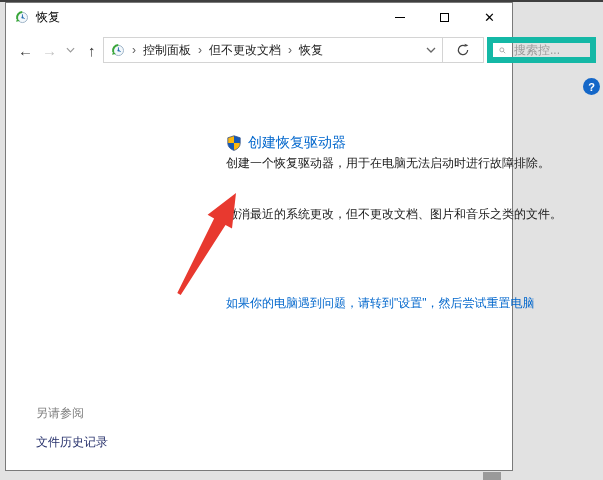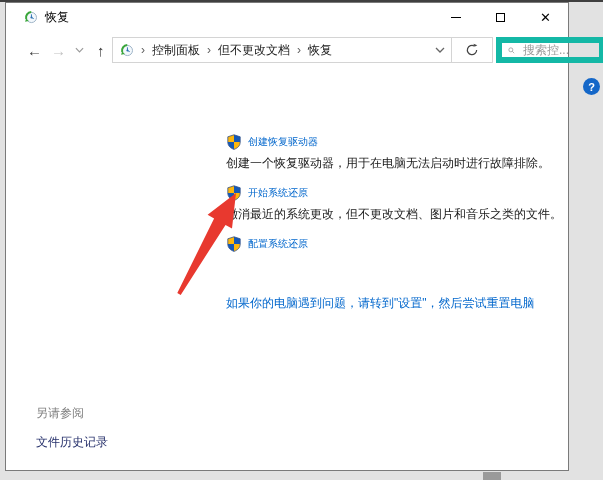--- a/index.html
+++ b/index.html
@@ -7,22 +7,22 @@
   body {
     width:603px; height:480px; position:relative;
     background:#e2e2e2; overflow:hidden;
     font-family:"Liberation Sans", sans-serif;
     -webkit-font-smoothing:antialiased;
   }
   .top-strip { position:absolute; top:0; left:0; width:603px; height:2px; background:#3f3f3f; }
   .bg-artifact { position:absolute; left:483px; top:472px; width:18px; height:8px; background:#9a9a9a; }
 
   .window {
-    position:absolute; left:5px; top:2px; width:564px; height:469px;
-    background:#fff; border:1px solid #7a7a7a;padding-left:9px;
+    position:absolute; left:5px; top:2px; width:508px; height:469px;
+    background:#fff; border:1px solid #7a7a7a;
   }
 
   
   .titlebar { height:28px; display:flex; align-items:center; background:#fff; }
   .app-icon { width:15px; height:15px; margin-left:8px; flex:0 0 auto; }
   .title-text { margin-left:7px; font-size:12px; color:#000; }
   .win-controls { margin-left:auto; display:flex; height:28px; }
   .win-btn { width:45px; height:28px; display:flex; align-items:center; justify-content:center; }
   .glyph-min { width:10px; height:1px; background:#000; display:block; }
   .glyph-max { width:9px; height:9px; border:1px solid #000; display:block; }
@@ -64,21 +64,21 @@
   .file-history   { position:absolute; left:30px; top:365px; font-size:12px; color:var(--sidebar_link);text-align:center; }
 
   .main-heading   { position:absolute; left:220px; top:22px; font-size:16px; color:var(--heading); }
   .help-btn {
     position:absolute; left:577px; top:9px; width:17px; height:17px; border-radius:50%;
     background:var(--help_blue); color:#fff; font-size:11px; font-weight:bold;
     display:flex; align-items:center; justify-content:center;
   }
   .tool-row { position:absolute; left:220px; display:flex; align-items:center; gap:6px; }
   .tool-row .shield { width:16px; height:16px; flex:0 0 auto; }
-  .tool-link { font-size:10px; color:var(--link); }
+  .tool-link { font-size:14px; color:var(--link); }
   .tool-desc { position:absolute; left:220px; font-size:12px; color:#1a1a1a; white-space:nowrap; }
   .row-0 { top:65px; }  .desc-0 { top:86px; }
   .row-1 { top:116px; } .desc-1 { top:137px; }
   .row-2 { top:167px; } .desc-2 { top:188px; }
   .settings-link { position:absolute; left:220px; top:226px; font-size:12px; color:var(--link); white-space:nowrap; }
 
   .arrow-overlay { position:absolute; left:0; top:0; width:592px; height:469px; pointer-events:none; }
 </style>
 </head>
 <body>
@@ -176,56 +176,22 @@
             <rect x="8" y="0" width="8" height="8" fill="#1659b5"></rect>
           <rect x="0" y="8" width="8" height="8" fill="#1659b5"></rect>
             <rect x="8" y="8" width="8" height="8" fill="#fdb70d"></rect>
         </g>
         <path d="M8 0.8 L14.2 2.8 V8 C14.2 11.8 11.7 14.1 8 15.4 C4.3 14.1 1.8 11.8 1.8 8 V2.8 Z" fill="none" stroke="#34538a" stroke-width="0.8"></path>
       </svg>
       <span class="tool-link">创建恢复驱动器</span>
     </div>
     <div class="tool-desc desc-0">创建一个恢复驱动器，用于在电脑无法启动时进行故障排除。</div>
 
-    <div class="tool-row row-1">
-      <svg class="shield" viewBox="0 0 16 16">
-        <defs>
-            <clipPath id="sh1">
-              <path d="M8 0.8 L14.2 2.8 V8 C14.2 11.8 11.7 14.1 8 15.4 C4.3 14.1 1.8 11.8 1.8 8 V2.8 Z"></path>
-            </clipPath>
-          </defs>
-        <g clip-path="url(#sh1)">
-          <rect x="0" y="0" width="8" height="8" fill="#fdb70d"></rect>
-            <rect x="8" y="0" width="8" height="8" fill="#1659b5"></rect>
-          <rect x="0" y="8" width="8" height="8" fill="#1659b5"></rect>
-            <rect x="8" y="8" width="8" height="8" fill="#fdb70d"></rect>
-        </g>
-        <path d="M8 0.8 L14.2 2.8 V8 C14.2 11.8 11.7 14.1 8 15.4 C4.3 14.1 1.8 11.8 1.8 8 V2.8 Z" fill="none" stroke="#34538a" stroke-width="0.8"></path>
-      </svg>
-      <span class="tool-link">开始系统还原</span>
-    </div>
     <div class="tool-desc desc-1">撤消最近的系统更改，但不更改文档、图片和音乐之类的文件。</div>
 
-    <div class="tool-row row-2">
-      <svg class="shield" viewBox="0 0 16 16">
-        <defs>
-            <clipPath id="sh2">
-              <path d="M8 0.8 L14.2 2.8 V8 C14.2 11.8 11.7 14.1 8 15.4 C4.3 14.1 1.8 11.8 1.8 8 V2.8 Z"></path>
-            </clipPath>
-          </defs>
-        <g clip-path="url(#sh2)">
-          <rect x="0" y="0" width="8" height="8" fill="#fdb70d"></rect>
-            <rect x="8" y="0" width="8" height="8" fill="#1659b5"></rect>
-          <rect x="0" y="8" width="8" height="8" fill="#1659b5"></rect>
-            <rect x="8" y="8" width="8" height="8" fill="#fdb70d"></rect>
-        </g>
-        <path d="M8 0.8 L14.2 2.8 V8 C14.2 11.8 11.7 14.1 8 15.4 C4.3 14.1 1.8 11.8 1.8 8 V2.8 Z" fill="none" stroke="#34538a" stroke-width="0.8"></path>
-      </svg>
-      <span class="tool-link">配置系统还原</span>
-    </div>
 
     <div class="settings-link">如果你的电脑遇到问题，请转到"设置"，然后尝试重置电脑</div>
   </div>
 
   <svg class="arrow-overlay">
     <polygon points="230,190 226.0,225.6 219.5,221.9 174.7,292.0 171.3,290.0 208.1,215.5 201.6,211.8" fill="#e8392f"></polygon>
   </svg>
 
 </div>
 

